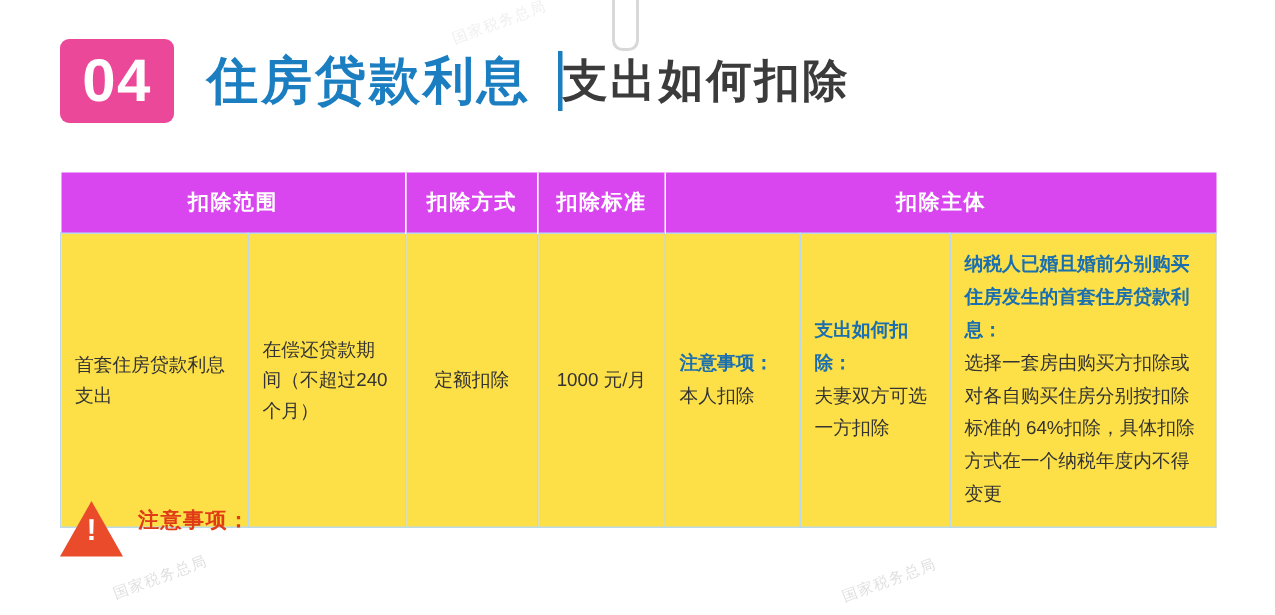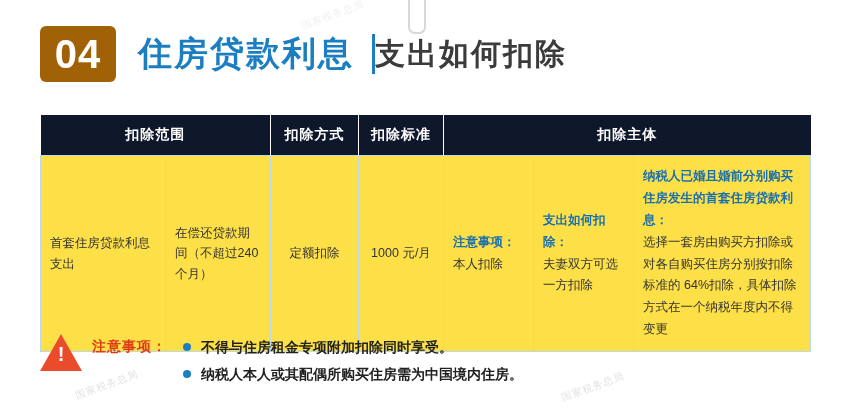--- a/index.html
+++ b/index.html
@@ -30,21 +30,21 @@
     width: 850px;
     height: 72px;
     display: flex;
     align-items: center;
   }
   .badge {
     position: relative;
     margin-left: 40px;
     width: 76px;
     height: 56px;
-    background: #a16207;
+    background: #ec4899;
     border-radius: 6px;
     display: flex;
     align-items: center;
     justify-content: center;
   }
   .badge-num {
     color: #ffffff;
     font-size: 40px;
     font-weight: bold;
     letter-spacing: 1px;
@@ -79,21 +79,21 @@
     left: 40px;
     top: 115px;
     width: 770px;
   }
   table.main-table {
     border-collapse: collapse;
     width: 770px;
     table-layout: fixed;
   }
   table.main-table th {
-    background: #0f172a;
+    background: #d946ef;
     color: #ffffff;
     font-size: 14px;
     font-weight: bold;
     letter-spacing: 1px;
     height: 38px;
     border-right: 1px solid #ffffff;
     text-align: center;
     vertical-align: middle;
   }
   table.main-table th:last-child {
@@ -294,22 +294,18 @@
       </tbody>
     </table>
   </div>
 
   <div class="notes">
     <div class="warn-icon">
       <div class="warn-tri"></div>
       <div class="warn-excl">!</div>
     </div>
     <div class="notes-label">注意事项：</div>
-    <ul class="notes-list">
-      <li><span class="bullet"></span><span>不得与住房租金专项附加扣除同时享受。</span></li>
-      <li><span class="bullet"></span><span>纳税人本人或其配偶所购买住房需为中国境内住房。</span></li>
-    </ul>
   </div>
 
   <div class="wm wm1">国家税务总局</div>
   <div class="wm wm2">国家税务总局</div>
 
 </div>
 
 </body></html>

